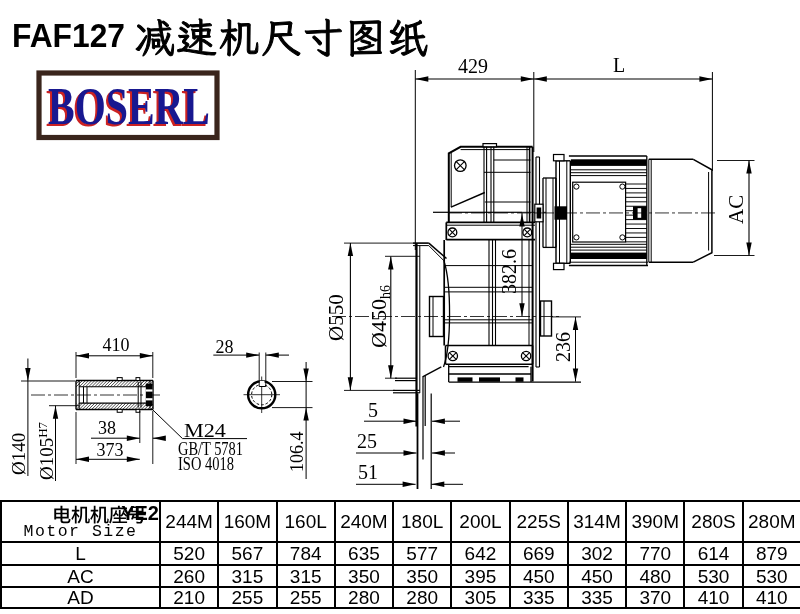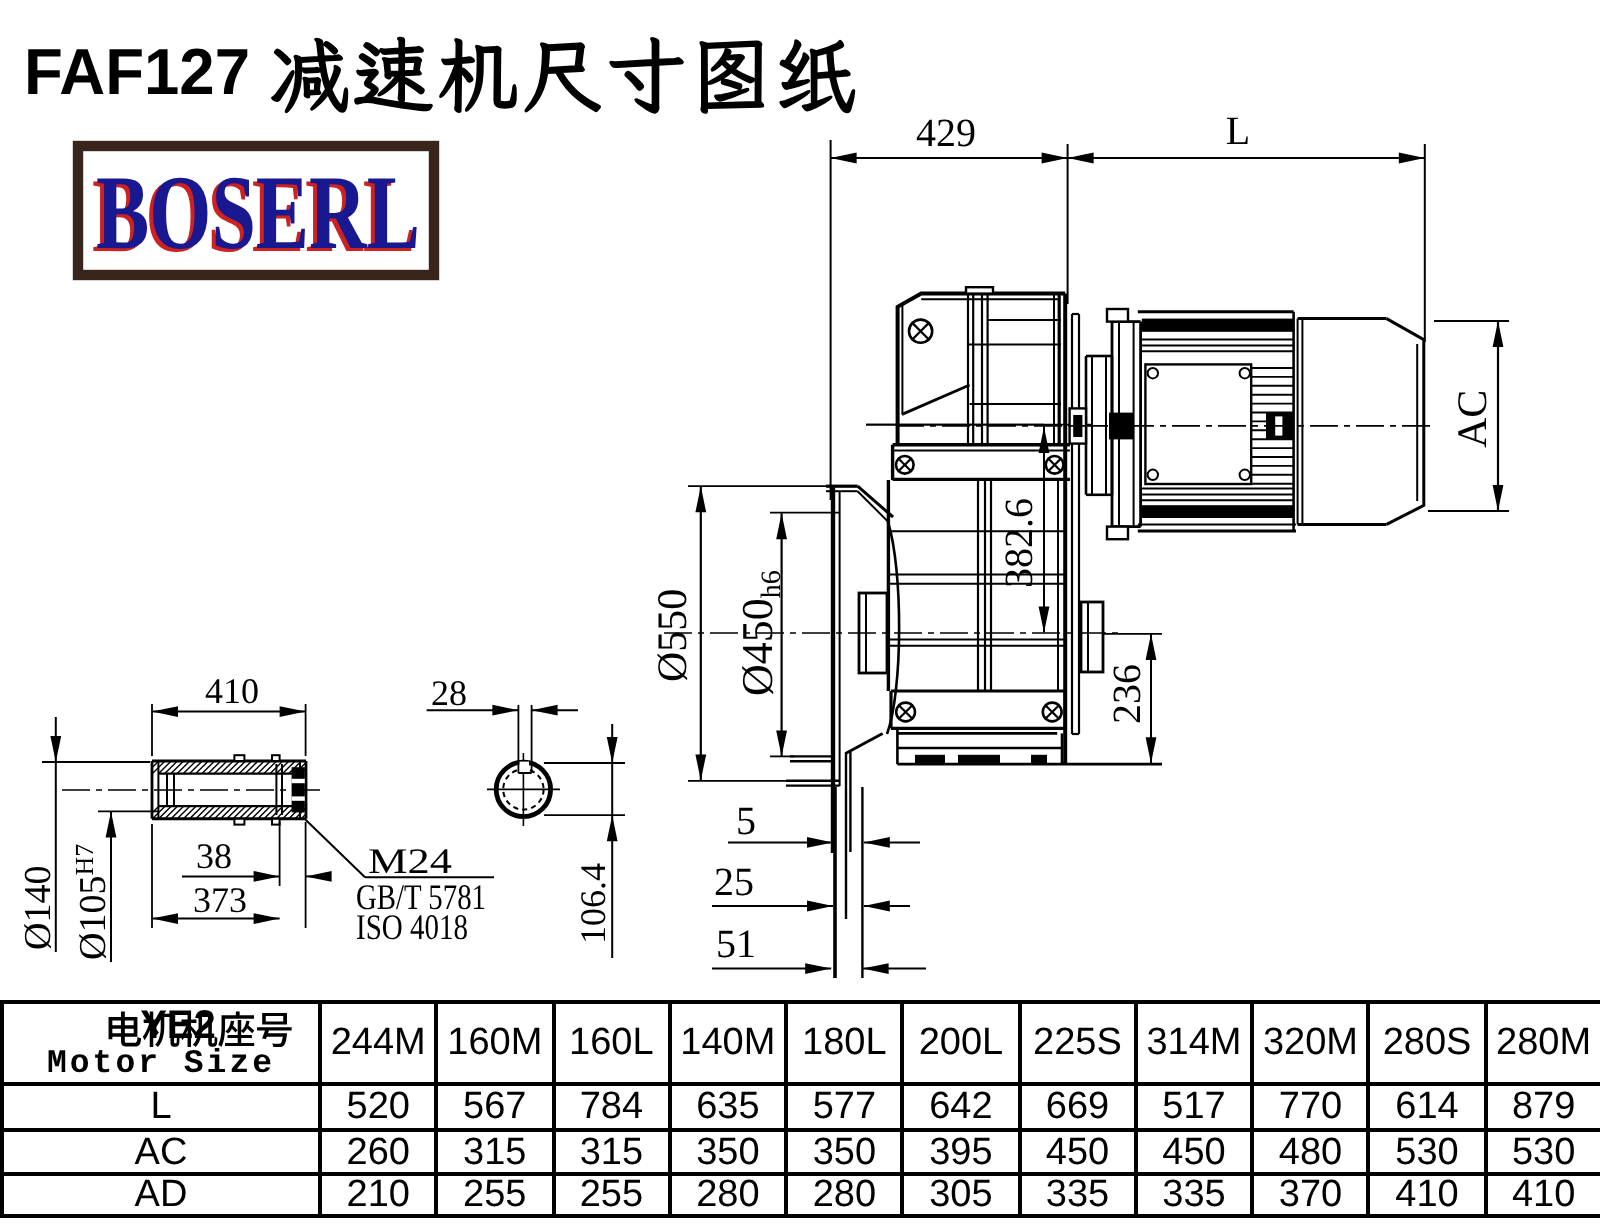--- a/index.html
+++ b/index.html
@@ -1,21 +1,21 @@
 <!DOCTYPE html>
 <html><head><meta charset="utf-8"><style>
 html,body{margin:0;padding:0;background:#fff;width:800px;height:614px;overflow:hidden}
 #c{position:relative;width:800px;height:614px}
 svg.main{position:absolute;left:0;top:0}
 #tbl{position:absolute;left:0;top:500px;width:800px;border-collapse:collapse;table-layout:fixed;font-family:"Liberation Sans",sans-serif;font-size:19px;line-height:19px;color:#000}
 #tbl td{border:2px solid #000;text-align:center;padding:0;vertical-align:middle}
 #hc{position:relative;width:100%;height:100%}
-#h1{position:relative;height:20px;text-align:center;padding-left:17px}
+#h1{position:relative;height:20px;text-align:right;padding-left:17px}
 #ye2{font-weight:bold;font-size:20px;font-family:"Liberation Sans",sans-serif}
-#h2{font-family:"Liberation Mono",monospace;font-weight:bold;font-size:16.5px;letter-spacing:1.5px;margin-top:0px}
+#h2{font-family:"Liberation Mono",monospace;font-weight:normal;font-size:16.5px;letter-spacing:1.5px;margin-top:0px}
 </style></head><body>
 <div id="c">
 <svg class="main" width="800" height="614" viewBox="0 0 800 614">
 <defs>
         <clipPath id="shclip">
           <rect x="76" y="380.5" width="77" height="29"></rect>
         </clipPath>
       </defs>
 <text x="12" y="47" font-family="Liberation Sans" font-size="32.5" font-weight="bold" textLength="113" lengthAdjust="spacingAndGlyphs">FAF127</text>
 <path transform="translate(134.0,52.44) scale(0.0410,-0.0410)" d="M952 204Q940 204 935 168Q925 83 913 36Q901 -10 895 -10Q889 -10 852 38Q816 87 772 190Q804 243 841 326Q878 408 878 428Q878 447 838 469Q823 476 818 476Q812 476 812 470V466Q814 462 814 456V440Q814 430 798 378Q782 325 747 257Q717 335 693 496Q688 529 686 540L876 551Q903 553 903 565Q903 579 875 598Q864 606 858 606Q852 606 842 602Q832 599 824 598Q816 598 806 597L680 589Q670 654 661 772Q659 791 631 798Q603 806 589 806Q575 806 575 800Q575 795 584 787Q592 779 596 768Q599 758 602 732Q605 706 610 666Q614 625 619 585L405 572Q353 598 338 598Q324 598 324 590Q324 586 326 581L332 567Q342 540 342 473V404Q342 357 335 283Q321 120 225 -56Q217 -71 217 -80Q217 -89 223 -89Q229 -89 250 -68Q271 -47 298 -6Q324 34 348 92Q373 151 388 229Q404 307 404 479V524L626 537Q642 436 659 354Q676 272 708 190Q641 80 541 -27Q526 -43 526 -50Q526 -58 532 -58Q539 -58 570 -36Q600 -14 644 28Q687 71 732 132Q767 52 797 8Q859 -83 905 -83Q923 -83 936 -68Q950 -53 954 -20Q966 72 966 138Q966 204 952 204ZM787 641Q803 624 813 624Q823 624 834 639Q844 654 844 659Q844 671 786 720Q727 768 714 768Q702 768 694 757Q686 746 686 738Q686 731 695 724Q743 688 787 641ZM446 442 424 445Q418 445 418 441Q418 437 424 421Q435 393 459 393L472 394L614 401Q635 403 635 415Q635 427 620 440Q605 454 598 454Q591 454 583 450Q575 446 563 446L466 443ZM591 325 498 319Q456 331 444 331Q431 331 431 326Q431 321 437 311Q443 301 444 277L450 166V155L447 122Q447 110 462 100Q478 89 488 89Q504 89 504 106V109L503 126L612 132Q623 133 630 135Q638 137 638 146Q638 154 621 178L632 282Q633 287 635 291Q637 295 637 301Q637 307 626 316Q615 326 603 326ZM577 280 571 174 501 171 497 275ZM274 536Q274 545 222 593Q171 641 146 658Q121 675 115 675Q109 675 97 664Q85 652 85 644Q85 637 88 632Q92 628 126 599Q160 570 194 532Q227 494 234 494Q242 494 250 501Q274 520 274 536ZM111 48H115Q127 48 136 58Q144 69 179 124Q214 180 264 280Q313 380 313 397Q313 414 306 414Q293 414 274 384Q174 224 96 126Q80 106 64 98Q49 91 49 84Q49 82 62 68Q75 54 111 48Z" fill="#000" stroke="#000" stroke-width="25"></path>
@@ -320,39 +320,39 @@
                   <path transform="translate(37.8,18.928) scale(0.0192,-0.0192)" d="M493 787V465C493 312 481 114 346 -23C368 -35 404 -66 419 -83C564 63 585 296 585 464V697H746V73C746 -14 753 -34 771 -51C786 -67 812 -74 834 -74C847 -74 871 -74 886 -74C908 -74 928 -69 944 -58C959 -47 968 -29 974 0C978 27 982 100 983 155C960 163 932 178 913 195C913 130 911 80 909 57C908 35 905 26 901 20C897 15 890 13 883 13C876 13 866 13 860 13C854 13 849 15 845 19C841 24 840 41 840 71V787ZM207 844V633H49V543H195C160 412 93 265 24 184C40 161 62 122 72 96C122 160 170 259 207 364V-83H298V360C333 312 373 255 391 222L447 299C425 325 333 432 298 467V543H438V633H298V844Z" fill="#000"></path>
                   <path transform="translate(56.699999999999996,18.928) scale(0.0192,-0.0192)" d="M753 604C736 494 694 405 621 347V620H529V233H263V150H529V23H199V-59H958V23H621V150H899V233H621V326C640 312 663 292 673 279C714 311 747 351 774 399C823 355 875 307 904 274L961 339C927 375 863 429 808 475C821 512 831 552 838 595ZM350 604C334 482 292 385 207 324C226 312 263 284 277 269C318 303 352 345 378 396C414 360 450 321 470 294L525 356C500 388 453 434 409 472C422 511 431 552 437 597ZM108 745V469C108 323 101 118 23 -26C45 -36 86 -63 103 -79C187 75 200 311 200 468V656H953V745H579V844H481V745Z" fill="#000"></path>
                   <path transform="translate(75.6,18.928) scale(0.0192,-0.0192)" d="M275 723H730V585H275ZM182 806V502H828V806ZM48 435V349H253C230 276 201 196 178 141L280 125L304 187H718C701 82 682 29 659 11C646 3 633 2 610 2C581 2 508 3 438 9C457 -16 470 -54 471 -81C541 -85 608 -86 643 -84C686 -81 713 -75 740 -51C778 -17 802 61 825 232C828 245 830 273 830 273H334L358 349H949V435Z" fill="#000"></path>
                 </svg></div>
               <div id="h2">Motor Size</div>
             </div>
           </td>
           <td>244M</td>
           <td>160M</td>
           <td>160L</td>
-          <td>140M</td>
+          <td>240M</td>
           <td>180L</td>
           <td>200L</td>
           <td>225S</td>
           <td>314M</td>
-          <td>320M</td>
+          <td>390M</td>
           <td>280S</td>
           <td>280M</td>
         </tr>
 <tr style="height:23px">
           <td>L</td>
           <td>520</td>
           <td>567</td>
           <td>784</td>
           <td>635</td>
           <td>577</td>
           <td>642</td>
           <td>669</td>
-          <td>517</td>
+          <td>302</td>
           <td>770</td>
           <td>614</td>
           <td>879</td>
         </tr>
         <tr style="height:22px">
           <td>AC</td>
           <td>260</td>
           <td>315</td>
           <td>315</td>
           <td>350</td>

